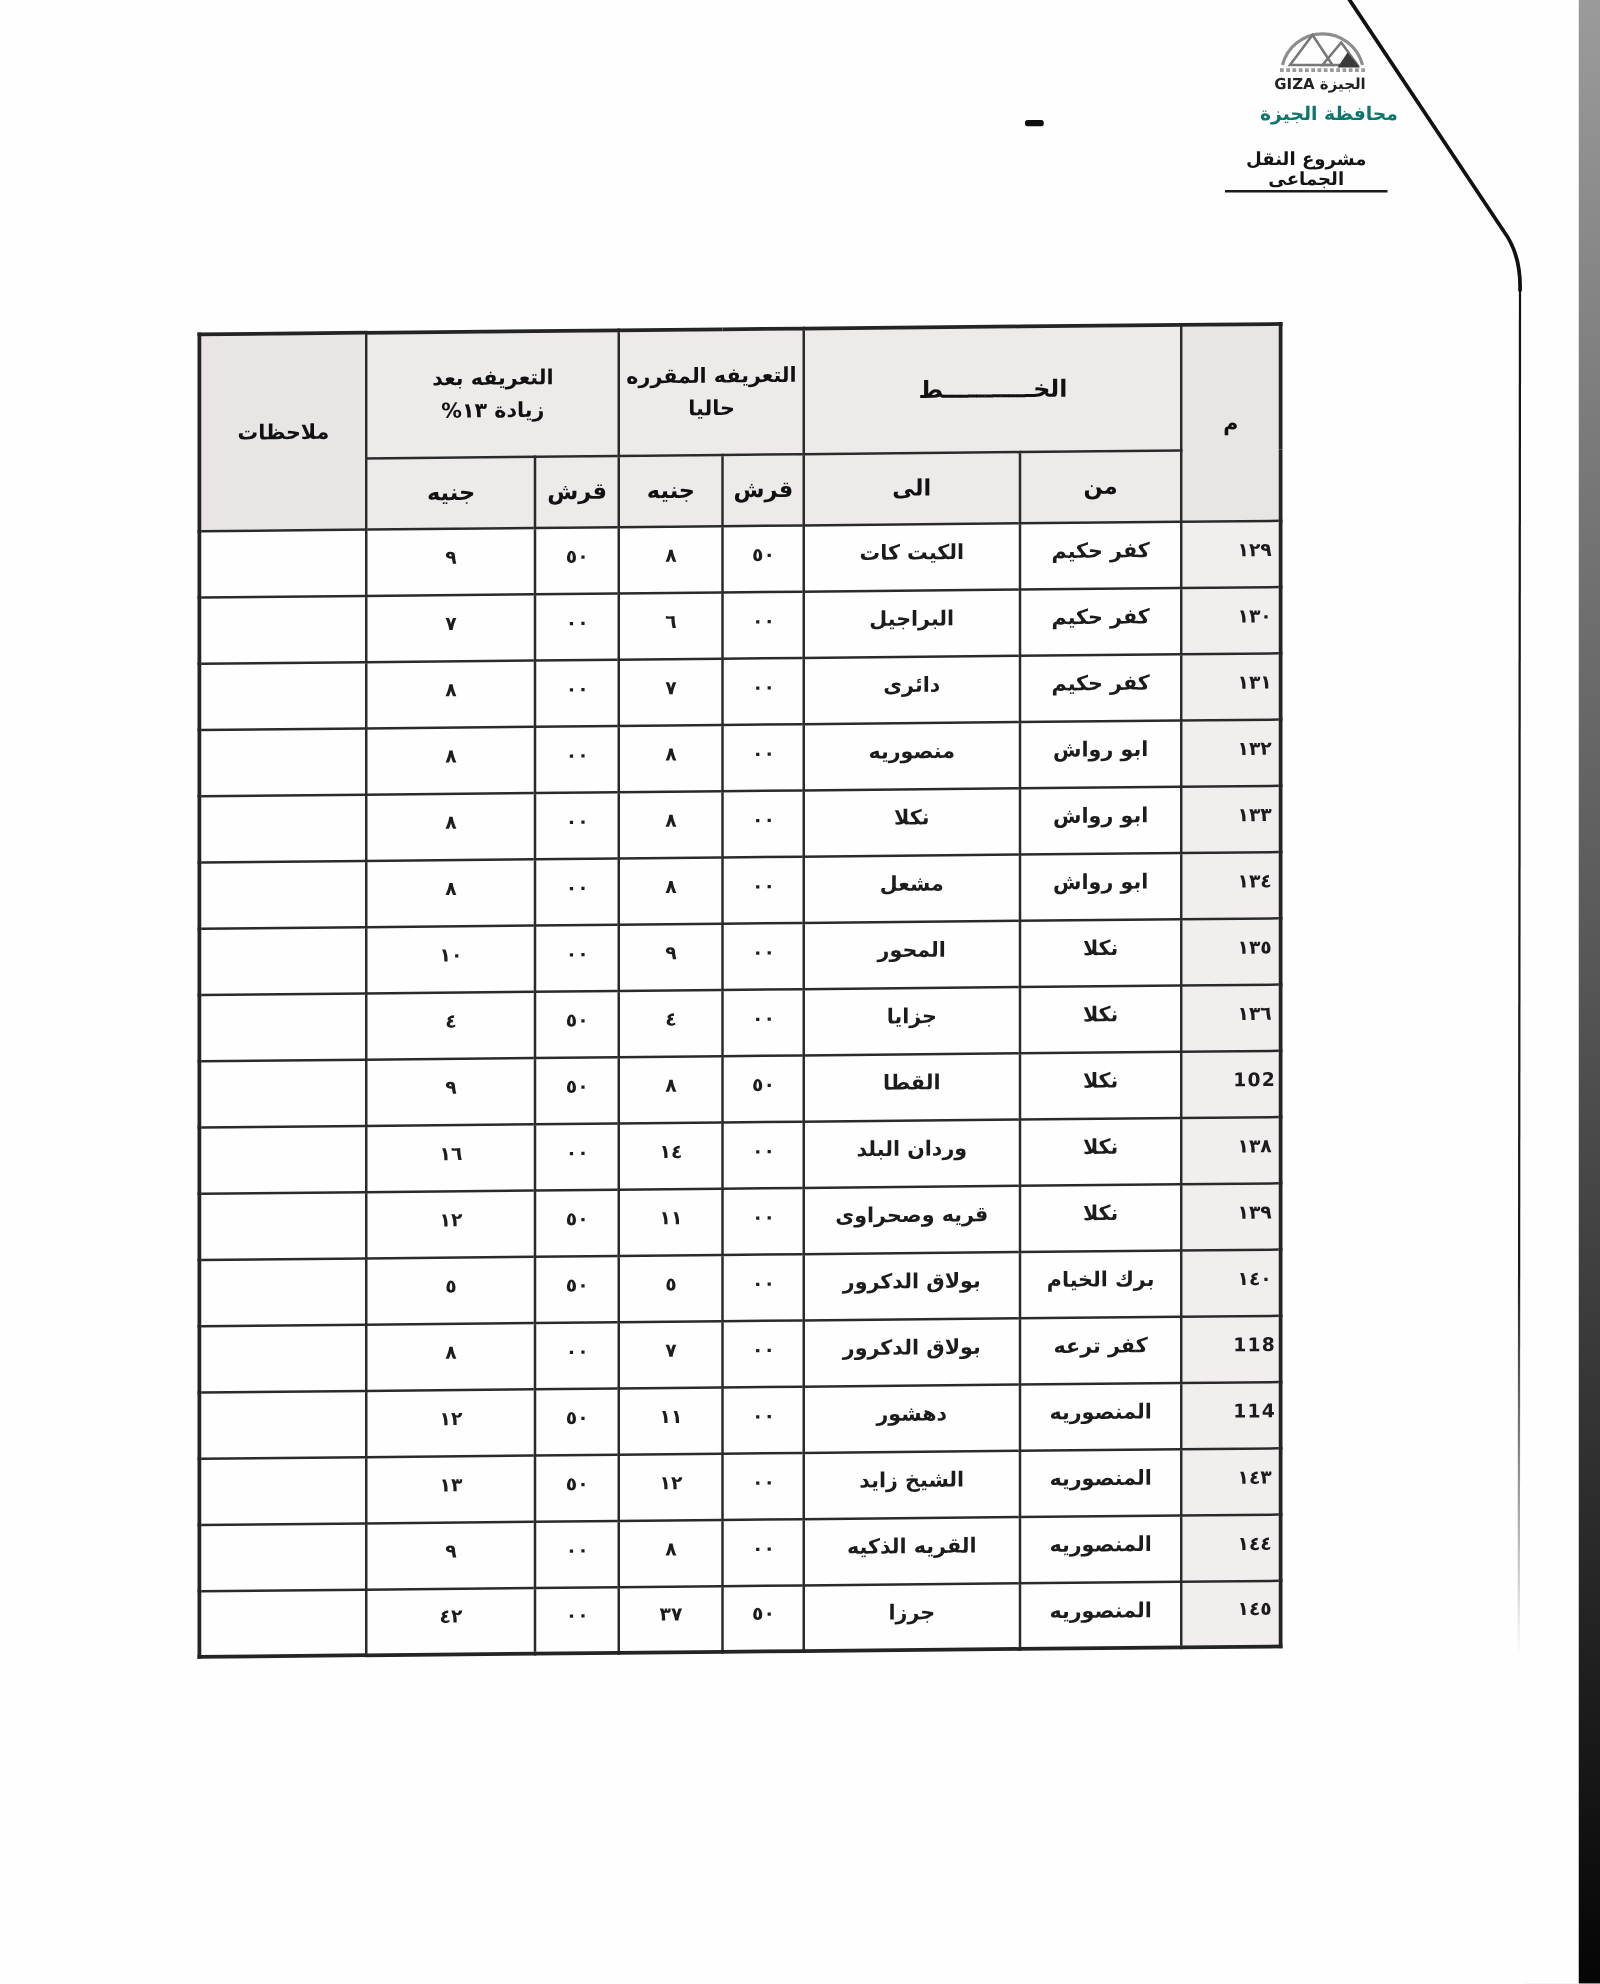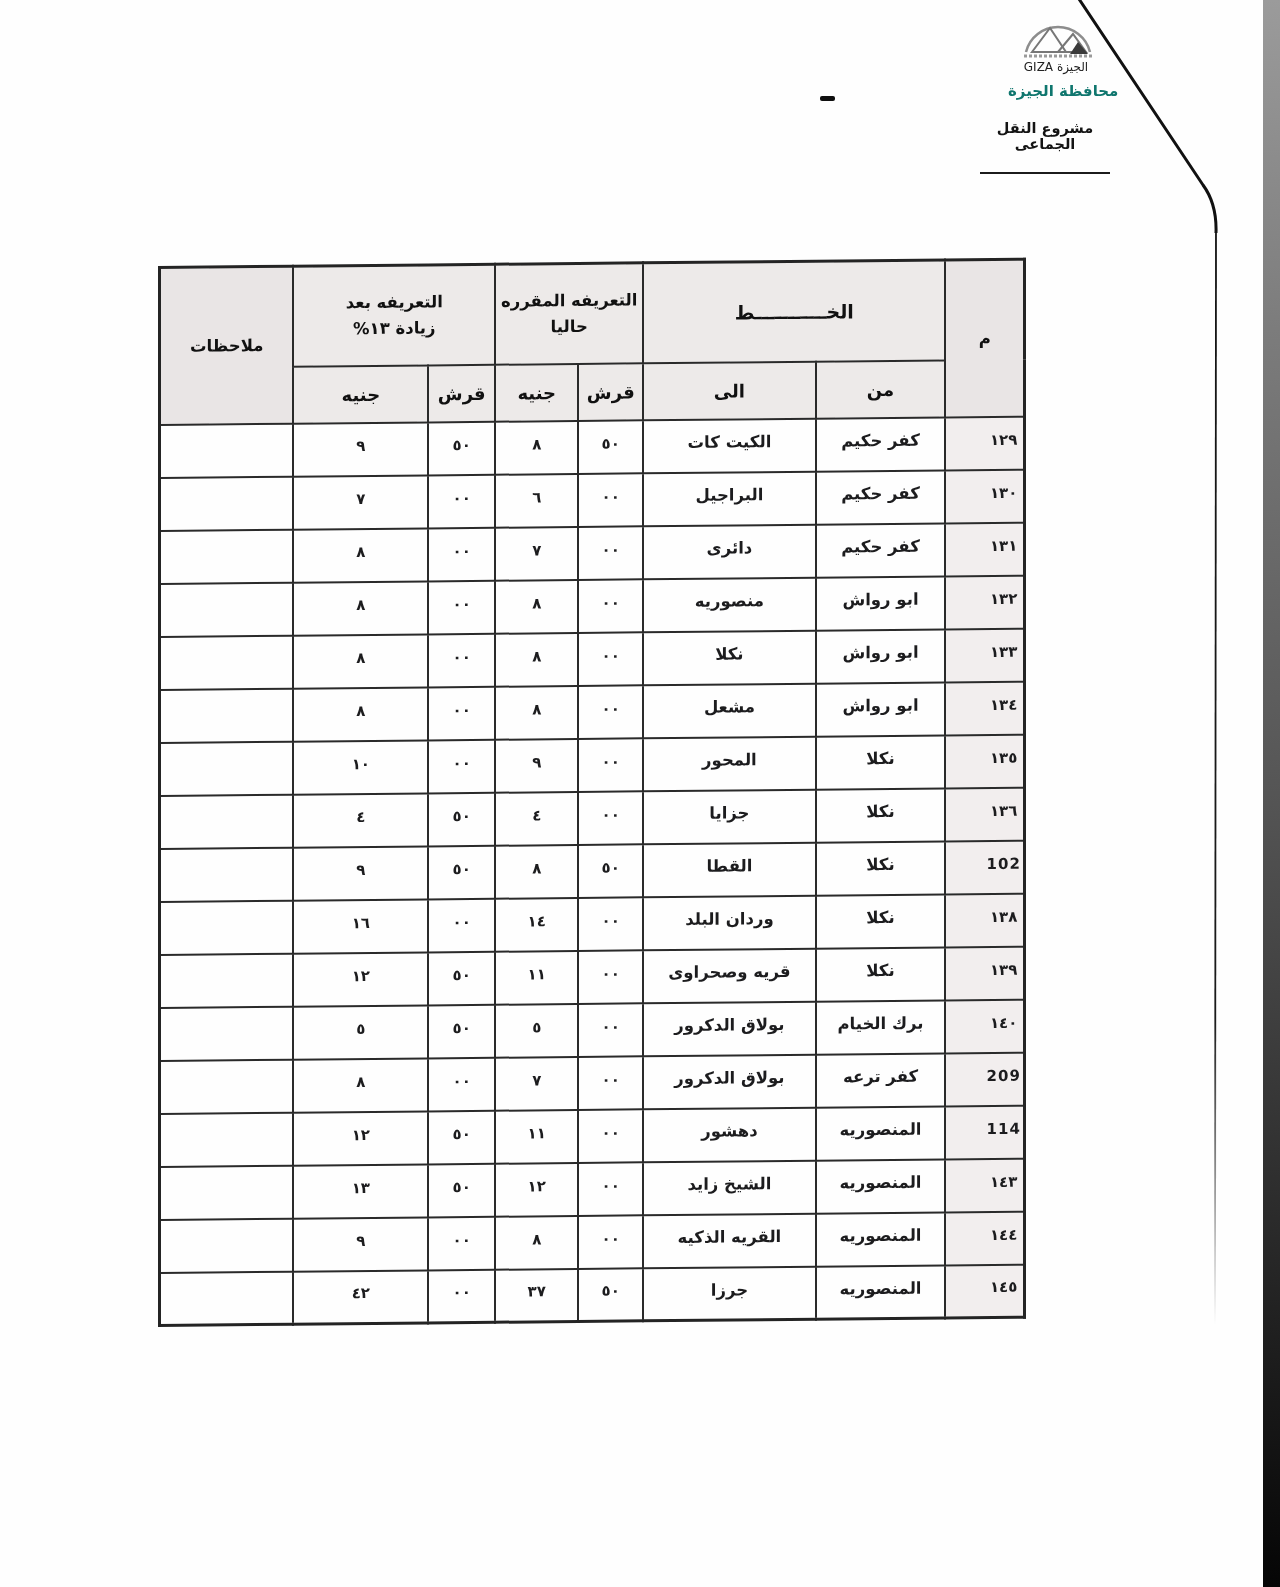--- a/index.html
+++ b/index.html
@@ -11,30 +11,30 @@
   .edge-shadow{
     position:absolute;top:0;right:0;width:17px;height:100%;
     background:linear-gradient(180deg,#9b9b9b 0%,#7d7d7d 20%,#555 50%,#262626 80%,#050505 100%);
   }
   .fold-svg{position:absolute;left:0;top:0;pointer-events:none;}
   
   .letterhead{position:absolute;top:0;left:0;width:100%;height:200px;}
   .logo{position:absolute;left:1018px;top:12px;}
   .logo-caption{
     position:absolute;left:996px;top:60px;width:120px;text-align:center;
-    font-size:12px;font-weight:normal;direction:rtl;color:#222;
+    font-size:12px;font-weight:bold;direction:rtl;color:#222;
   }
   .gov-title{
     position:absolute;left:996px;top:82px;width:120px;text-align:left;
     font-size:15px;font-weight:bold;direction:rtl;color:#0f766e;margin-left:12px;
   }
   .project-title{
     position:absolute;left:980px;top:120px;width:130px;text-align:center;
     font-size:14.5px;font-weight:bold;direction:rtl;color:#141414;
-    border-bottom:2.2px solid #1b1b1b;padding-bottom:20px;
+    border-bottom:2.2px solid #1b1b1b;padding-bottom:0;
   }
   .dash-mark{position:absolute;left:820px;top:96px;width:15px;height:5px;background:#0f0f0f;border-radius:2px;}
   
   .table-wrap{
     position:absolute;left:158px;top:266px;width:868px;
     transform:skewY(-0.55deg);transform-origin:0 50%;
   }
   table.fare{
     width:868px;border-collapse:collapse;direction:rtl;table-layout:fixed;
     border:3px solid #242424;
@@ -241,21 +241,21 @@
       <td class="serial">١٤٠</td>
       <td class="place">برك الخيام</td>
       <td class="place">بولاق الدكرور</td>
       <td class="num">٠٠</td>
       <td class="num">٥</td>
       <td class="num">٥٠</td>
       <td class="num">٥</td>
       <td class="notes"></td>
     </tr>
           <tr>
-      <td class="serial">209</td>
+      <td class="serial">118</td>
       <td class="place">كفر ترعه</td>
       <td class="place">بولاق الدكرور</td>
       <td class="num">٠٠</td>
       <td class="num">٧</td>
       <td class="num">٠٠</td>
       <td class="num">٨</td>
       <td class="notes"></td>
     </tr>
           <tr>
       <td class="serial">114</td>

